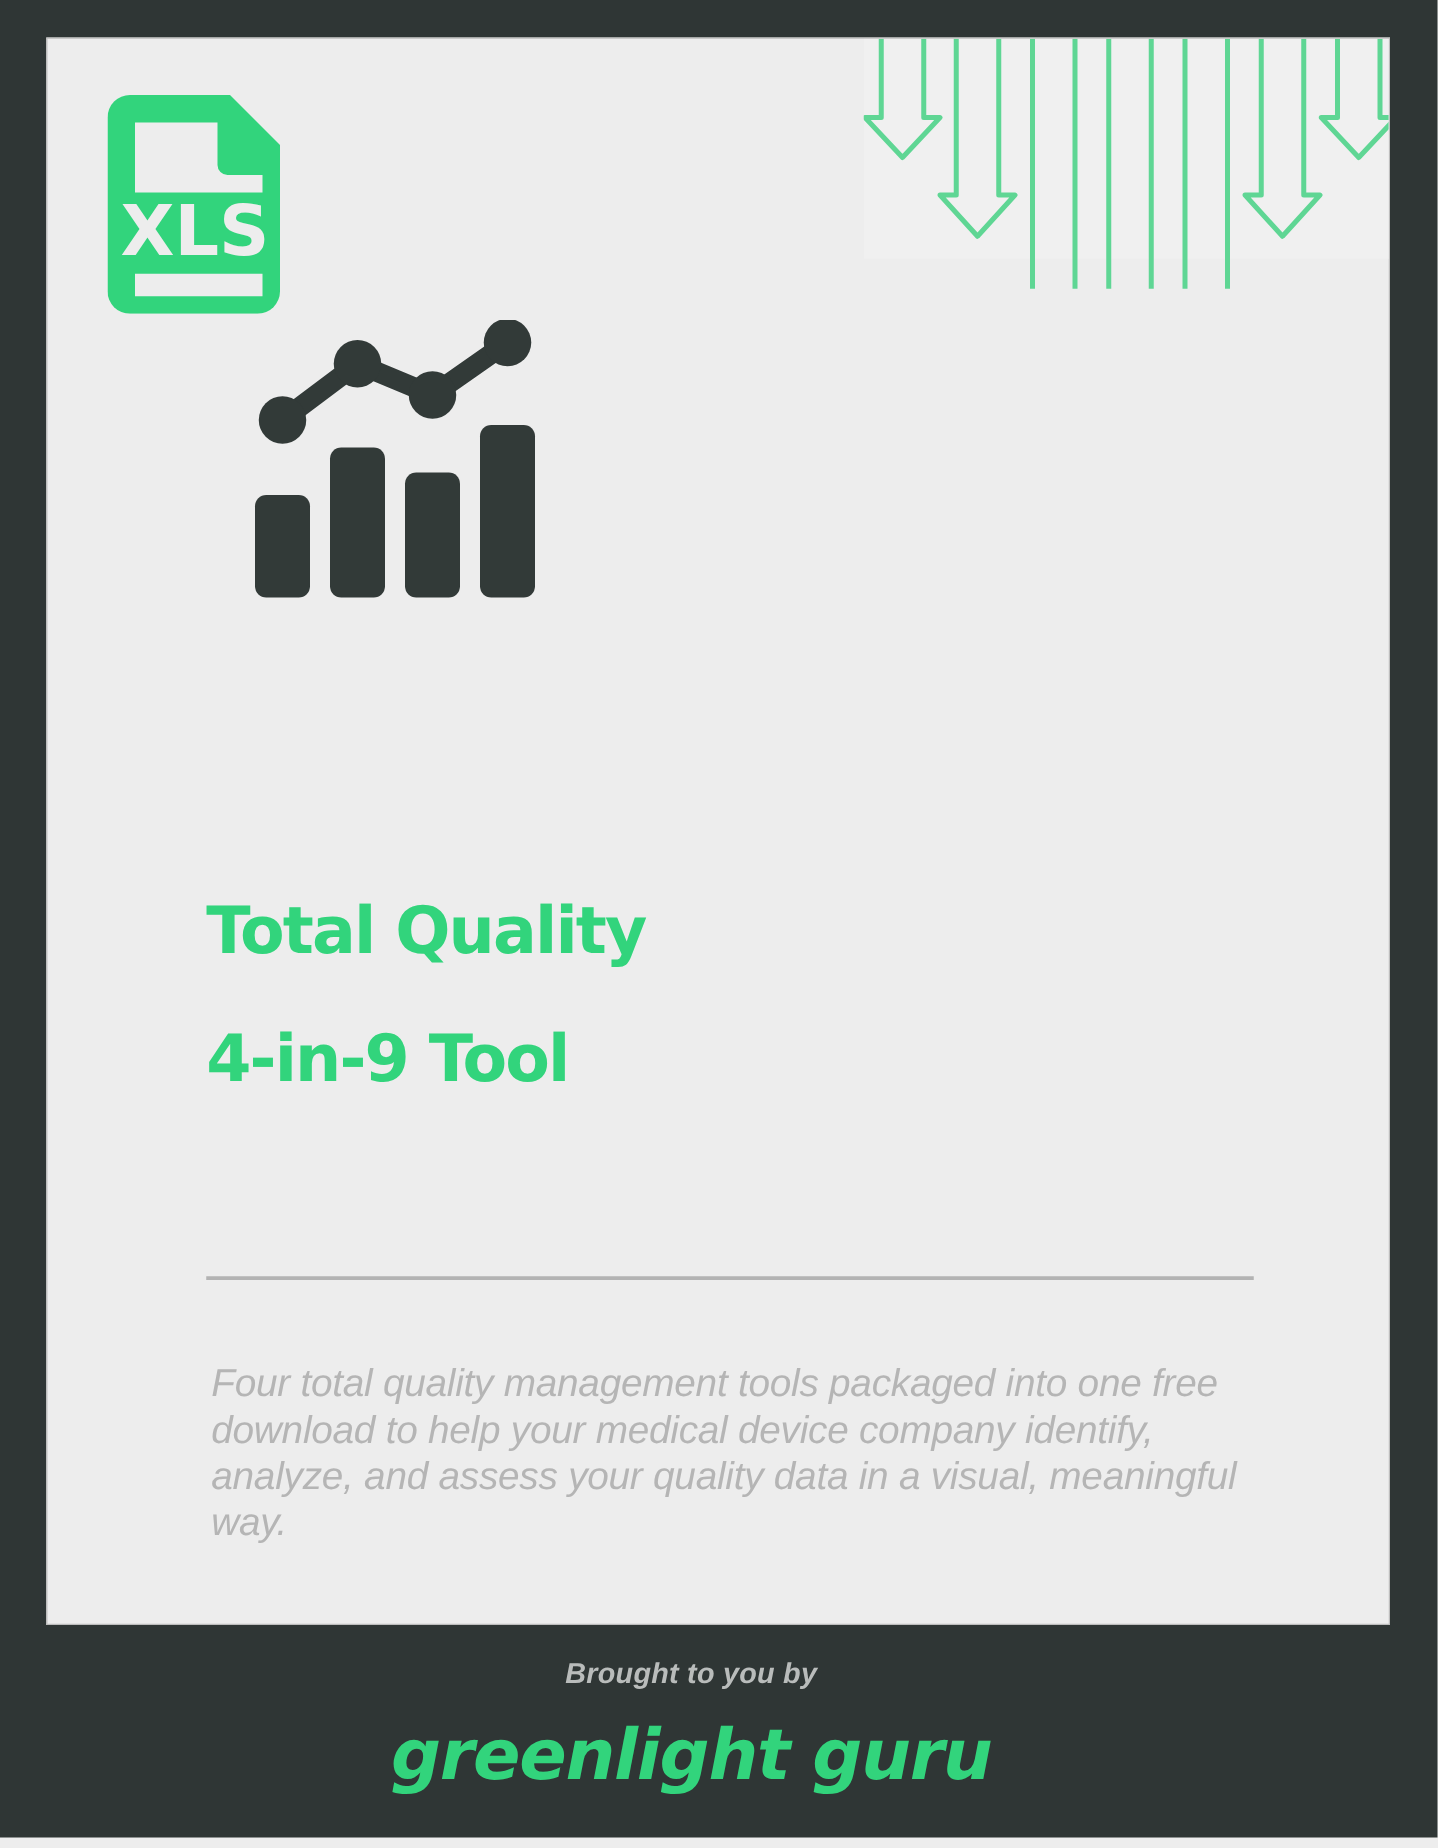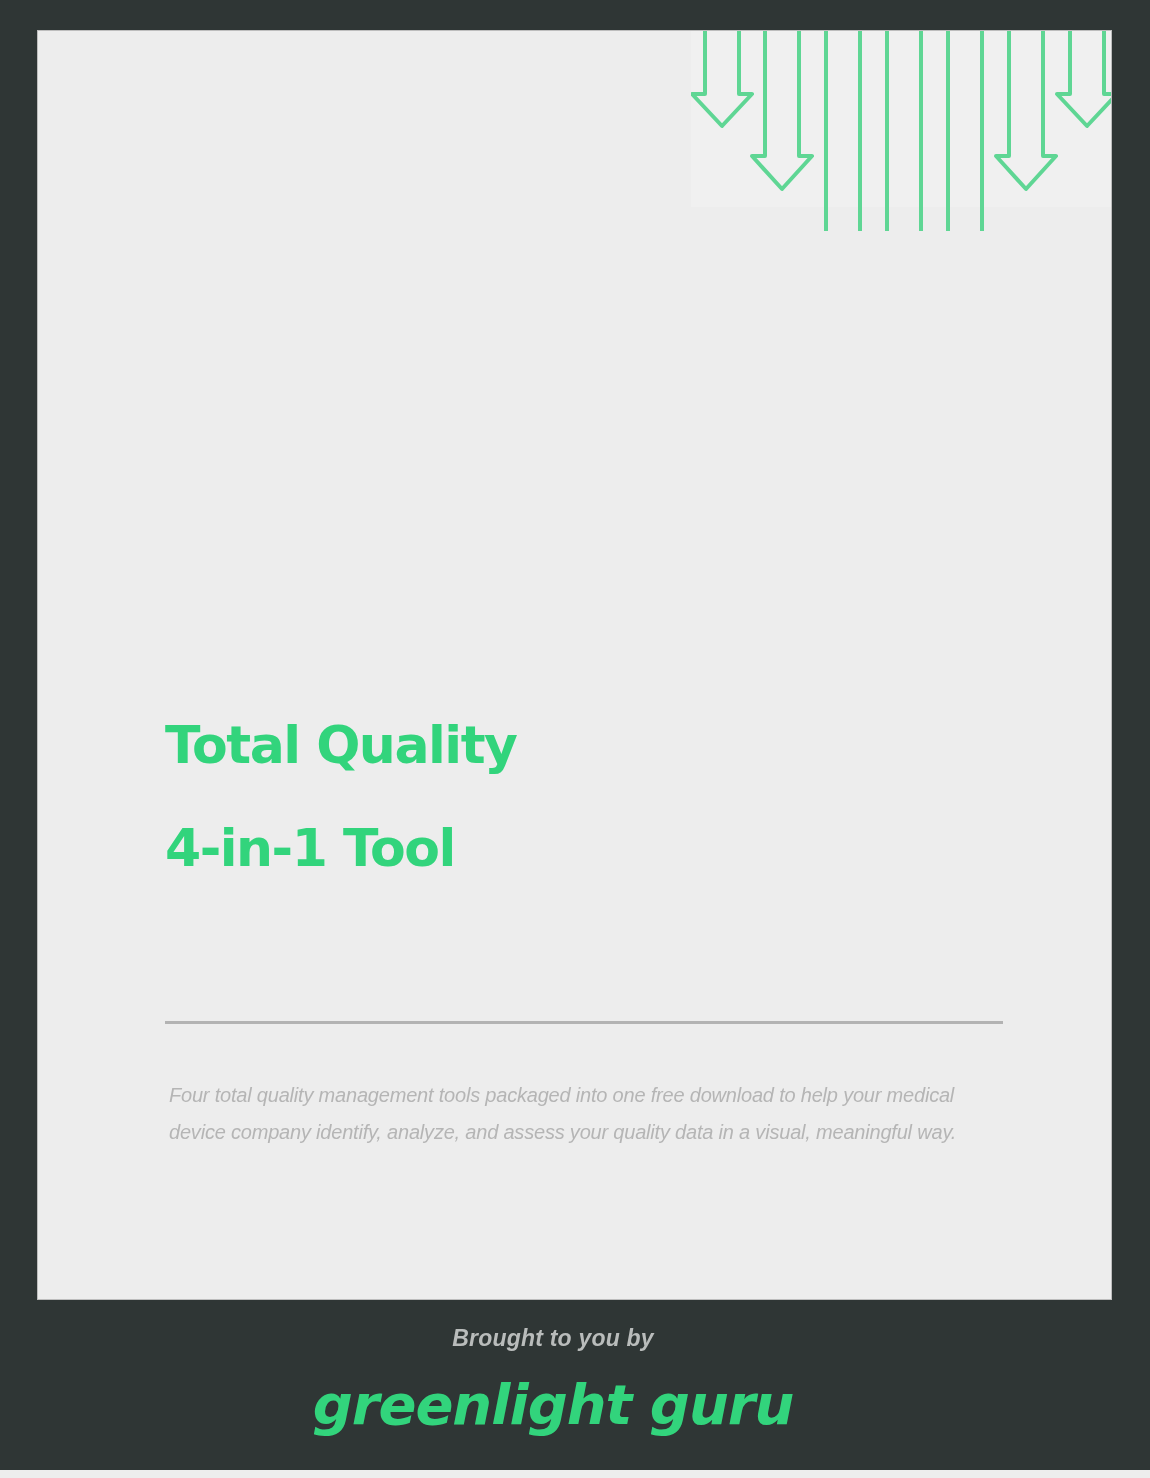--- a/index.html
+++ b/index.html
@@ -111,21 +111,21 @@
 
   
   .description {
     position: absolute;
     left: 131px;
     top: 1026px;
     width: 830px;
     color: #b5b5b5;
     font-family: "Liberation Sans", sans-serif;
     font-style: italic;
-    font-size: 20px;
+    font-size: 31px;
     font-weight: 500;
     line-height: 37px;
     letter-spacing: -0.2px;
   }
 
   
   .footer {
     position: absolute;
     left: 0;
     top: 1300px;
@@ -174,24 +174,55 @@
         <path d="M196 -60 L196 303 L183 303 L213 336 L243 303 L230 303 L230 -60"></path>
 
         <path d="M257 -60 L257 214 L244 214 L274 247 L304 214 L291 214 L291 -60"></path>
 
         <path d="M318 -60 L318 125 L305 125 L335 158 L365 125 L352 125 L352 -60"></path>
 
         <path d="M379 -60 L379 63 L366 63 L396 95 L426 63 L413 63 L413 -60"></path>
       </g>
     </svg>
 
+    <div class="icon-cluster">
+
+      <svg class="xls-icon" viewBox="0 0 145 175">
+
+        <path d="M18 0 H98 L138 40 V157 A18 18 0 0 1 120 175 H18 A18 18 0 0 1 0 157 V18 A18 18 0 0 1 18 0 Z" fill="#32d47c"></path>
+
+        <path d="M22 22 H88 V56 A8 8 0 0 0 96 64 H124 V78 H22 Z" fill="#ededed"></path>
+
+        <text x="70" y="128" fill="#ededed" text-anchor="middle" font-family="DejaVu Sans, sans-serif" font-size="56" font-weight="bold" letter-spacing="0">XLS</text>
+
+        <rect x="22" y="143" width="102" height="18" fill="#ededed"></rect>
+      </svg>
+
+      <svg class="chart-icon" viewBox="0 0 240 230">
+        <g fill="#323a38">
+
+          <polyline points="30,80 90,35 150,60 210,18" fill="none" stroke="#323a38" stroke-width="16" stroke-linejoin="round" stroke-linecap="round"></polyline>
+
+          <circle cx="30" cy="80" r="19"></circle>
+          <circle cx="90" cy="35" r="19"></circle>
+          <circle cx="150" cy="60" r="19"></circle>
+          <circle cx="210" cy="18" r="19"></circle>
+
+          <rect x="8" y="140" width="44" height="82" rx="9"></rect>
+          <rect x="68" y="102" width="44" height="120" rx="9"></rect>
+          <rect x="128" y="122" width="44" height="100" rx="9"></rect>
+          <rect x="188" y="84" width="44" height="138" rx="9"></rect>
+        </g>
+      </svg>
+
+    </div>
 
     <h1 class="headline">
       <span class="ln">Total Quality</span>
-      <span class="ln">4-in-1 Tool</span>
+      <span class="ln">4-in-9 Tool</span>
     </h1>
 
     <div class="divider"></div>
 
     <p class="description">Four total quality management tools packaged into one free download to help your medical device company identify, analyze, and assess your quality data in a visual, meaningful way.</p>
 
   </div>
 
   <div class="footer">
     <div class="brought-by">Brought to you by</div>

